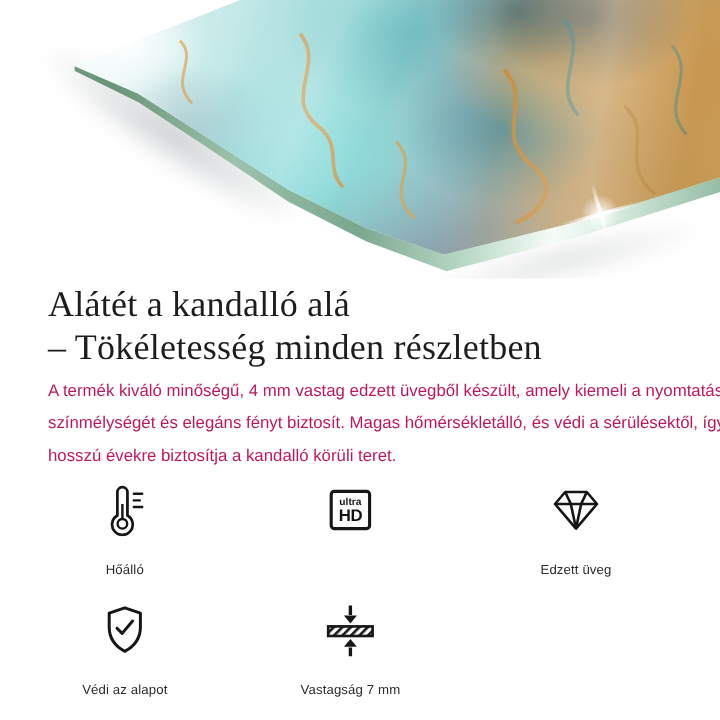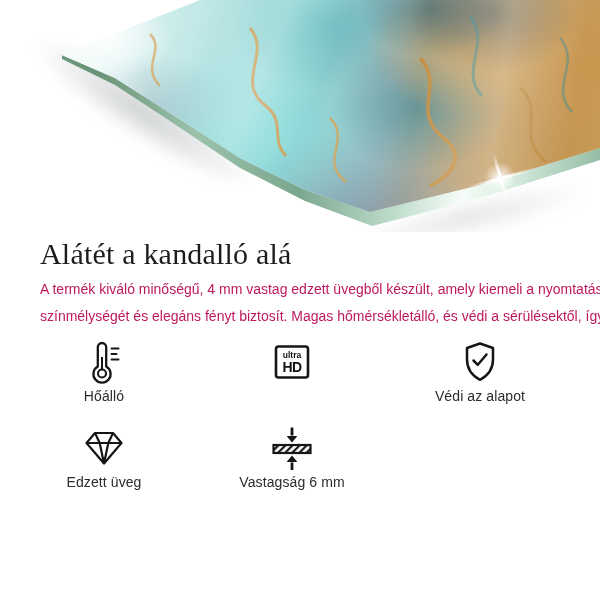--- a/index.html
+++ b/index.html
@@ -92,21 +92,21 @@
   .desc span { display:block; white-space:nowrap; }
 
   
   .features {
     margin:10px 0 0 -30px; width:564px;
     display:grid; grid-template-columns:repeat(3,1fr); row-gap:22px;
   }
   .feature { display:flex; flex-direction:column; align-items:center; }
   .icon-box { height:44px; display:flex; align-items:center; justify-content:center;text-align:right; }
   .icon-box svg { display:block; }
-  .feature-label { margin-top:4px; font-size:14px; color:#2b2b2b; letter-spacing:.1px;text-align:right; }
+  .feature-label { margin-top:22px; font-size:11px; color:#2b2b2b; letter-spacing:.1px;text-align:right; }
   .hd-top { font-size:8.5px; font-weight:700; fill:#111; font-family:"Liberation Sans",sans-serif; }
   .hd-bot { font-size:14px; font-weight:800; fill:#111; letter-spacing:-.5px; font-family:"Liberation Sans",sans-serif; }
 </style>
 </head>
 <body>
 
 <div class="page">
 
   <div class="hero">
     <div class="shadow-a"></div>
@@ -127,24 +127,26 @@
     <div class="sparkle">
       <div class="glow"></div>
         <div class="ray-h"></div>
         <div class="ray-v"></div>
     </div>
   </div>
 
   <div class="content">
     <h1 class="title">
       <span>Alátét a kandalló alá</span>
+      <span>– Tökéletesség minden részletben</span>
     </h1>
     <p class="desc">
       <span>A termék kiváló minőségű, 4 mm vastag edzett üvegből készült, amely kiemeli a nyomtatás</span>
       <span>színmélységét és elegáns fényt biztosít. Magas hőmérsékletálló, és védi a sérülésektől, így</span>
+      <span>hosszú évekre biztosítja a kandalló körüli teret.</span>
     </p>
 
     <div class="features">
 
       <div class="feature">
         <div class="icon-box">
           <svg width="48" height="44" viewBox="0 0 48 44" fill="none" stroke="#161616">
             <path d="M17.8,26.6 V7.2 a4.2,4.2 0 0 1 8.4,0 V26.6 a8.6,8.6 0 1 1 -8.4,0 Z" stroke-width="2.3" stroke-linejoin="round"></path>
             <circle cx="22" cy="33.5" r="4" stroke-width="2"></circle>
             <path d="M22,29.5 V17" stroke-width="2"></path>
@@ -159,53 +161,53 @@
           <svg width="48" height="44" viewBox="0 0 48 44">
             <rect x="8" y="6.5" width="32" height="31" rx="2.5" fill="none" stroke="#161616" stroke-width="2.6"></rect>
             <text class="hd-top" x="24" y="18" text-anchor="middle">ultra</text>
             <text class="hd-bot" x="24" y="31.5" text-anchor="middle">HD</text>
           </svg>
         </div>
       </div>
 
       <div class="feature">
         <div class="icon-box">
-          <svg width="48" height="44" viewBox="0 0 48 44" fill="none" stroke="#161616">
-            <path d="M24,3.5 L37,8 V19.5 C37,29 31.5,35.8 24,39.8 C16.5,35.8 11,29 11,19.5 V8 Z" stroke-width="2.5" stroke-linejoin="round"></path>
-            <path d="M17.5,20.5 L21.8,24.8 L30.5,14.5" stroke-width="2.5" stroke-linecap="round" stroke-linejoin="round"></path>
-          </svg>
-        </div>
-        <span class="feature-label">Védi az alapot</span>
-      </div>
-
-      <div class="feature">
-        <div class="icon-box">
           <svg width="48" height="44" viewBox="0 0 48 44" fill="none" stroke="#161616" stroke-width="2.2" stroke-linejoin="round">
             <path d="M15,7 H33 L41.5,17 L24,37.5 L6.5,17 Z"></path>
             <path d="M6.5,17 H41.5"></path>
             <path d="M15,7 L19.7,17 M33,7 L28.3,17 M19.7,17 L24,37.5 M28.3,17 L24,37.5"></path>
           </svg>
         </div>
         <span class="feature-label">Edzett üveg</span>
+      </div>
+
+      <div class="feature">
+        <div class="icon-box">
+          <svg width="48" height="44" viewBox="0 0 48 44" fill="none" stroke="#161616">
+            <path d="M24,3.5 L37,8 V19.5 C37,29 31.5,35.8 24,39.8 C16.5,35.8 11,29 11,19.5 V8 Z" stroke-width="2.5" stroke-linejoin="round"></path>
+            <path d="M17.5,20.5 L21.8,24.8 L30.5,14.5" stroke-width="2.5" stroke-linecap="round" stroke-linejoin="round"></path>
+          </svg>
+        </div>
+        <span class="feature-label">Védi az alapot</span>
       </div>
 
 
       <div class="feature">
         <div class="icon-box">
           <svg width="48" height="44" viewBox="0 0 48 44">
             <defs>
               <pattern id="hatch" patternUnits="userSpaceOnUse" width="5" height="5" patternTransform="rotate(45)">
                 <rect width="2.2" height="5" fill="#161616"></rect>
               </pattern>
             </defs>
             <path d="M24,1.5 V9.5" stroke="#161616" stroke-width="2.8"></path>
             <polygon points="18.6,10 29.4,10 24,16.5" fill="#161616"></polygon>
             <rect x="5.5" y="19" width="37" height="8" fill="url(#hatch)" stroke="#161616" stroke-width="2.2"></rect>
             <polygon points="18.6,36 29.4,36 24,29.5" fill="#161616"></polygon>
             <path d="M24,36.5 V44" stroke="#161616" stroke-width="2.8"></path>
           </svg>
         </div>
-        <span class="feature-label">Vastagság 6 mm</span>
+        <span class="feature-label">Vastagság 7 mm</span>
       </div>
 
     </div>
   </div>
 </div>
 
 </body></html>

